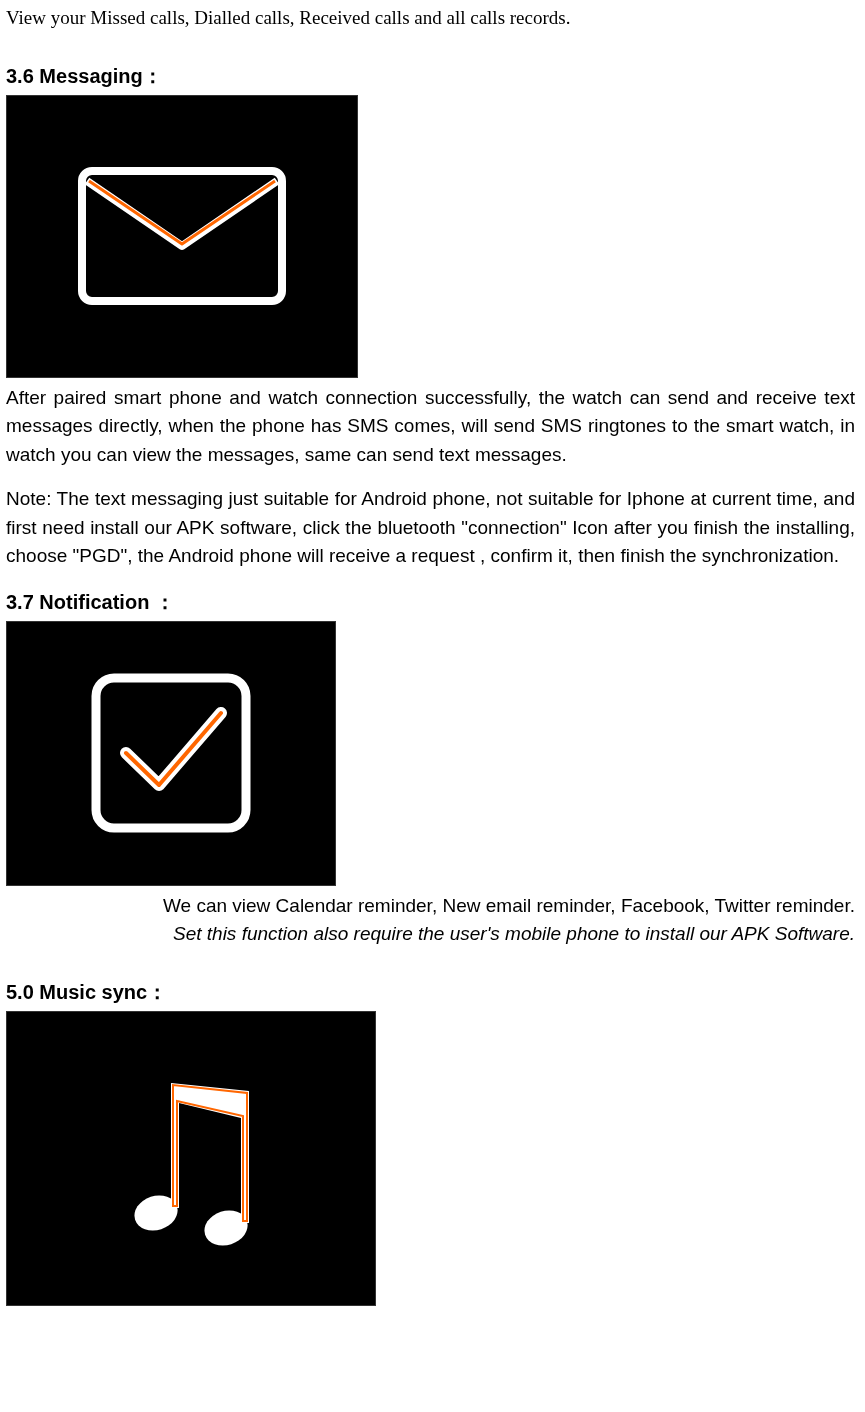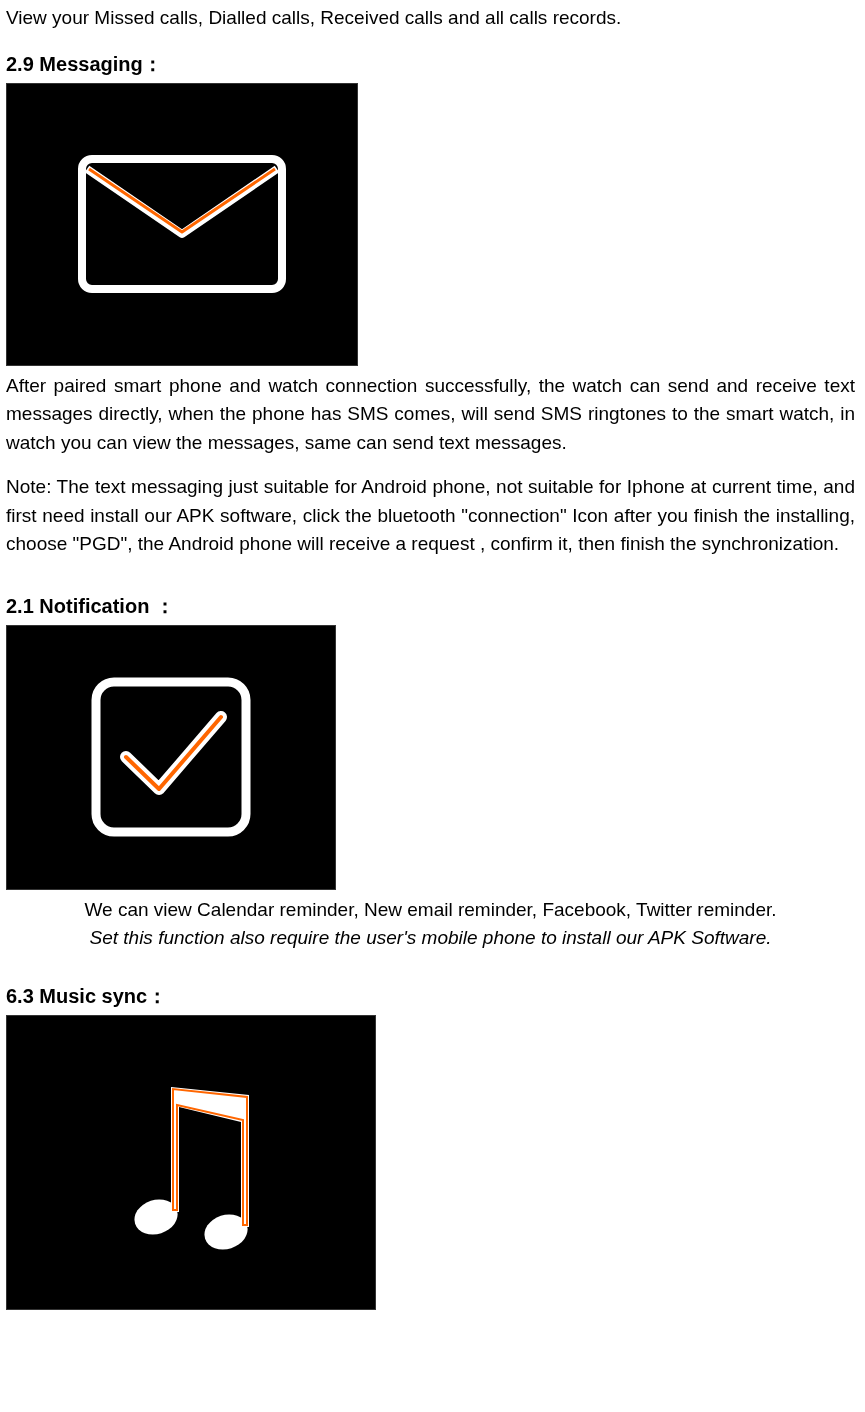--- a/index.html
+++ b/index.html
@@ -10,21 +10,22 @@
     body {
       font-family: Arial, Helvetica, sans-serif;
       font-size: 19px;
       line-height: 1.5;
       color: #000;
       background: #fff;
       width: 865px;
       padding: 4px 10px 10px 6px;
     }
     .intro-text {
-      margin-bottom: 16px;
+      margin-bottom: 28px;
+      font-family: Liberation Serif, serif;
     }
     .section-heading {
       font-weight: bold;
       font-size: 20px;
       margin-bottom: 4px;
     }
     .icon-box {
       width: 352px;
       height: 283px;
       background: #000;
@@ -36,24 +37,24 @@
       border: 1px solid #333;
     }
     .icon-box svg {
       display: block;
     }
     .body-text {
       text-align: justify;
       margin-bottom: 16px;
     }
     .body-text.last {
-      margin-bottom: 32px;
+      margin-bottom: 16px;
     }
     .body-text-left {
-      text-align: center;
+      text-align: right;
       margin-bottom: 0;
     }
     .body-text-left.last {
       margin-bottom: 28px;
       font-style: italic;
     }
     .icon-box-music {
       width: 370px;
       height: 295px;
       background: #000;
@@ -61,47 +62,47 @@
       align-items: center;
       justify-content: center;
       border: 1px solid #333;
     }
   </style>
 </head>
 <body>
 
 <p class="intro-text">View your Missed calls, Dialled calls, Received calls and all calls records.</p>
 
-<h3 class="section-heading">2.9 Messaging：</h3>
+<h3 class="section-heading">3.6 Messaging：</h3>
 
 <div class="icon-box">
   <svg width="210" height="140" viewBox="0 0 210 140">
     <rect x="5" y="5" width="200" height="130" rx="10" ry="10" fill="none" stroke="#fff" stroke-width="8"></rect>
     <path d="M 10 15 L 105 80 L 200 15" fill="none" stroke="#fff" stroke-width="8" stroke-linejoin="round"></path>
     <path d="M 12 15 L 105 78 L 198 15" fill="none" stroke="#ff6600" stroke-width="3" stroke-linejoin="round"></path>
   </svg>
 </div>
 
 <p class="body-text">After paired smart phone and watch connection successfully, the watch can send and receive text messages directly, when the phone has SMS comes, will send SMS ringtones to the smart watch, in watch you can view the messages, same can send text messages.</p>
 <p class="body-text last">Note: The text messaging just suitable for Android phone, not suitable for Iphone at current time, and first need install our APK software, click the bluetooth "connection" Icon after you finish the installing, choose "PGD", the Android phone will receive a request , confirm it, then finish the synchronization.</p>
 
-<h3 class="section-heading">2.1 Notification ：</h3>
+<h3 class="section-heading">3.7 Notification ：</h3>
 
 <div class="icon-box" style="width:330px;height:265px;">
   <svg width="180" height="180" viewBox="0 0 180 180">
     <rect x="15" y="15" width="150" height="150" rx="18" ry="18" fill="none" stroke="#fff" stroke-width="9"></rect>
     <path d="M 45 90 L 78 122 L 140 50" fill="none" stroke="#fff" stroke-width="12" stroke-linecap="round" stroke-linejoin="round"></path>
     <path d="M 45 90 L 78 122 L 140 50" fill="none" stroke="#ff6600" stroke-width="4" stroke-linecap="round" stroke-linejoin="round"></path>
   </svg>
 </div>
 
 <p class="body-text-left">We can view Calendar reminder, New email reminder, Facebook, Twitter reminder.</p>
 <p class="body-text-left last">Set this function also require the user's mobile phone to install our APK Software.</p>
 
-<h3 class="section-heading">6.3 Music sync：</h3>
+<h3 class="section-heading">5.0 Music sync：</h3>
 
 <div class="icon-box-music">
   <svg width="140" height="190" viewBox="0 0 140 190">
     <path d="M 50 20 L 50 145 L 58 145 L 58 40 L 120 55 L 120 160 L 128 160 L 128 28 Z" fill="#fff"></path>
     <ellipse cx="35" cy="150" rx="22" ry="17" fill="#fff" transform="rotate(-18 35 150)"></ellipse>
     <ellipse cx="105" cy="165" rx="22" ry="17" fill="#fff" transform="rotate(-18 105 165)"></ellipse>
     <path d="M 52 22 L 52 143 L 56 143 L 56 38 L 122 53 L 122 158 L 126 158 L 126 30 Z" fill="none" stroke="#ff6600" stroke-width="2"></path>
   </svg>
 </div>
 

